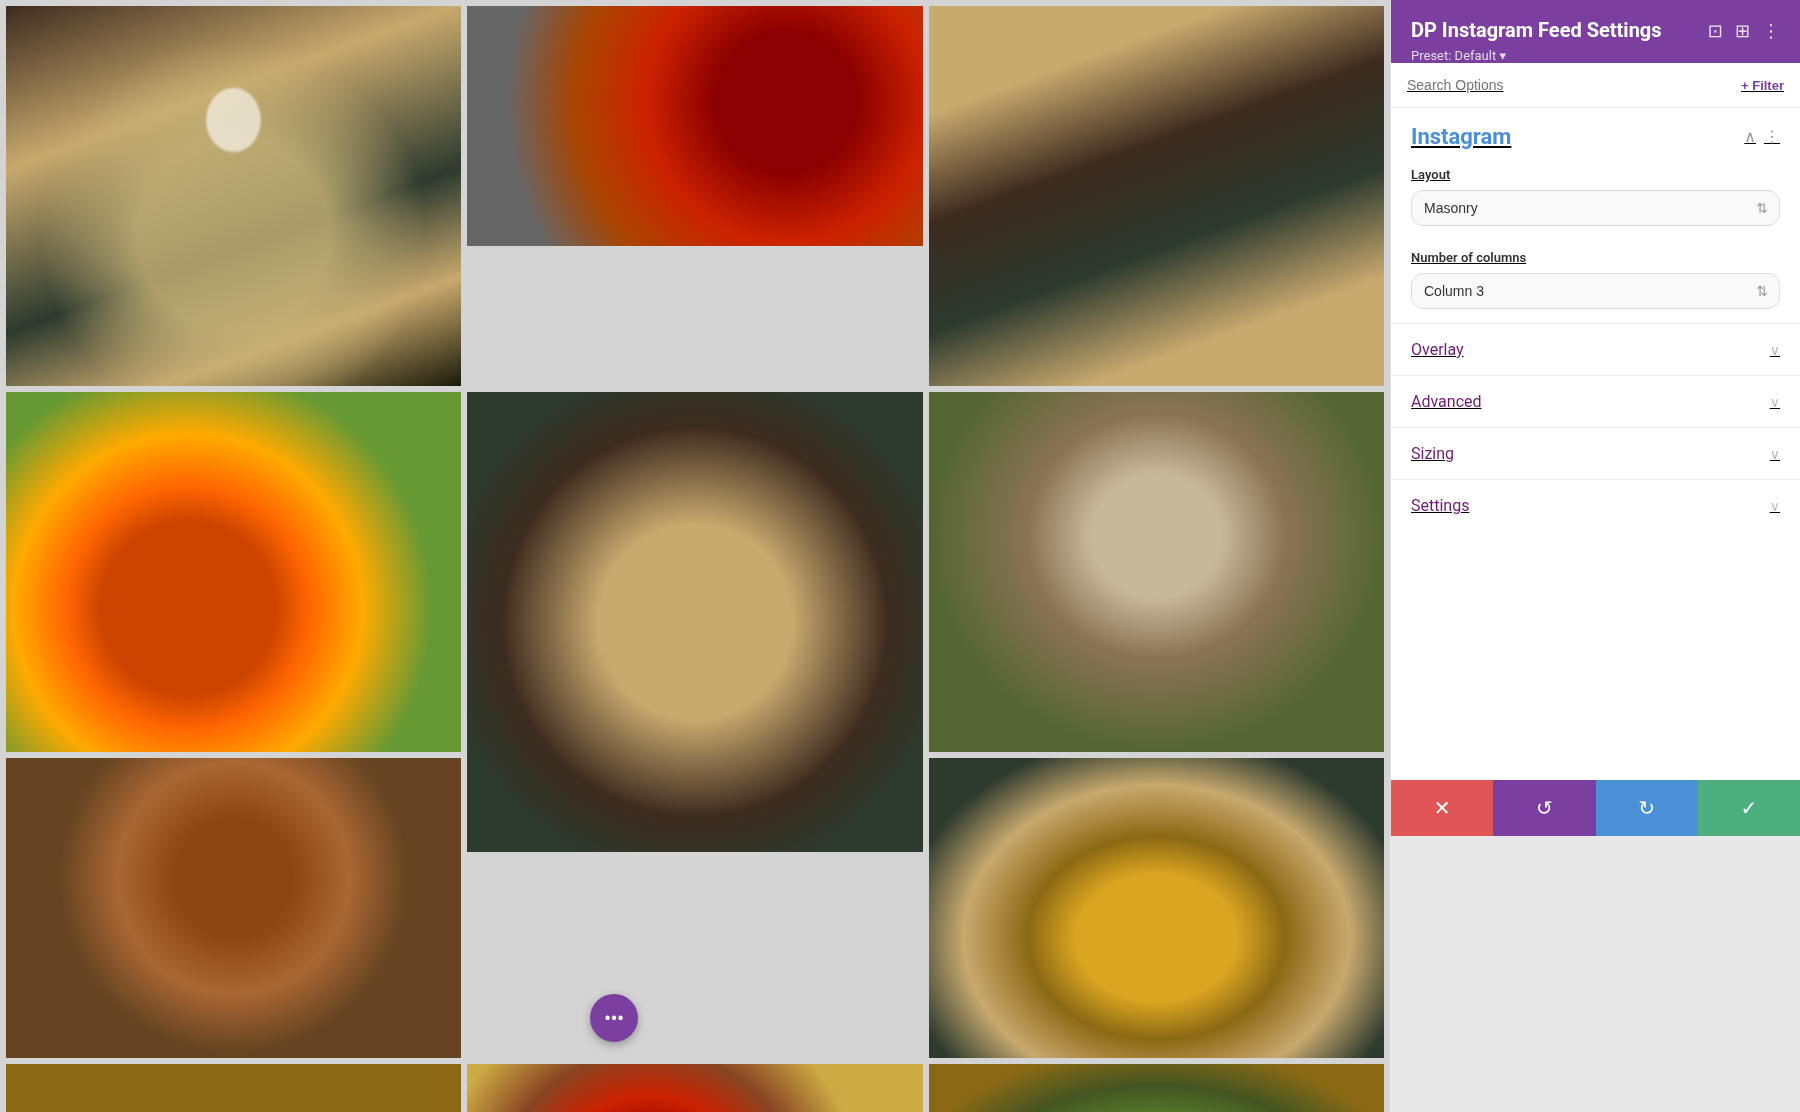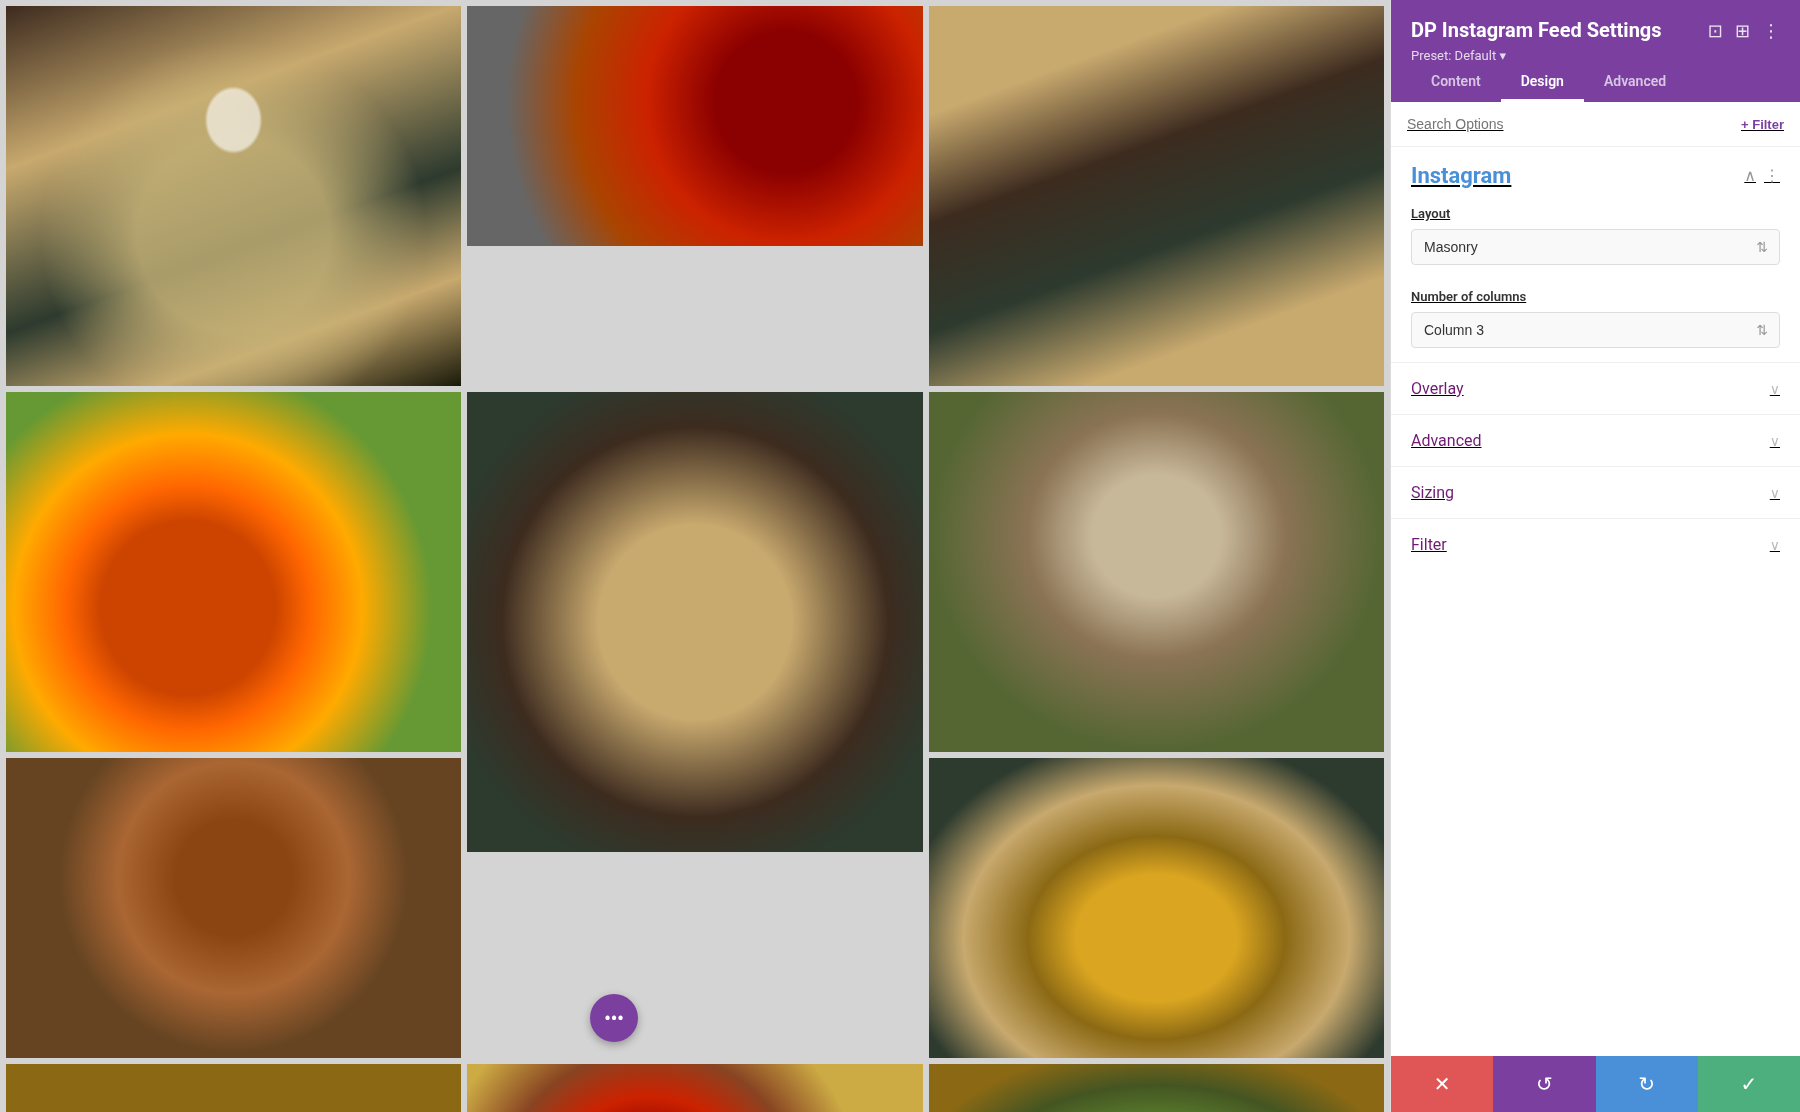--- a/index.html
+++ b/index.html
@@ -74,21 +74,21 @@
         linear-gradient(180deg, #667744 0%, #ccaa44 100%);
       height: 320px;
     }
 
     
     .settings-panel {
       width: 410px;
       background: #fff;
       display: flex;
       flex-direction: column;
-      height: 1112px;
+      height: 836px;
       flex-shrink: 0;
       border-left: 1px solid #ddd;
       justify-content: flex-end;
     }
 
     .panel-header {
       background: #7b3fa0;
       padding: 18px 20px 0;
       color: white;
     }
@@ -212,21 +212,21 @@
     }
 
     .select-wrapper {
       position: relative;
     }
 
     .option-select {
       width: 100%;
       padding: 9px 12px;
       border: 1px solid #ddd;
-      border-radius: 4px;
+      border-radius: 12px;
       font-size: 14px;
       color: #333;
       background: #f9f9f9;
       appearance: none;
       cursor: pointer;
       outline: none;
     }
 
     .select-arrow {
       position: absolute;
@@ -390,25 +390,20 @@
   <div class="panel-header">
     <div class="panel-title-row">
       <span class="panel-title">DP Instagram Feed Settings</span>
       <div class="panel-title-icons">
         <span>⊡</span>
         <span>⊞</span>
         <span>⋮</span>
       </div>
     </div>
     <div class="panel-preset">Preset: Default ▾</div>
-    <div class="panel-tabs">
-      <div class="panel-tab">Content</div>
-      <div class="panel-tab active">Design</div>
-      <div class="panel-tab">Advanced</div>
-    </div>
   </div>
 
   <div class="panel-body">
 
     <div class="search-row">
       <input class="search-input" type="text" placeholder="Search Options" style="">
       <button class="filter-btn">+ Filter</button>
     </div>
 
     <div class="section-header">
@@ -454,21 +449,21 @@
       <span class="collapsible-title">Advanced</span>
       <span class="chevron-icon">∨</span>
     </div>
 
     <div class="collapsible-section">
       <span class="collapsible-title">Sizing</span>
       <span class="chevron-icon">∨</span>
     </div>
 
     <div class="collapsible-section">
-      <span class="collapsible-title">Filter</span>
+      <span class="collapsible-title">Settings</span>
       <span class="chevron-icon">∨</span>
     </div>
 
   </div>
 
   <div class="bottom-bar">
     <button class="bottom-btn btn-cancel">✕</button>
     <button class="bottom-btn btn-undo">↺</button>
     <button class="bottom-btn btn-redo">↻</button>
     <button class="bottom-btn btn-save">✓</button>

